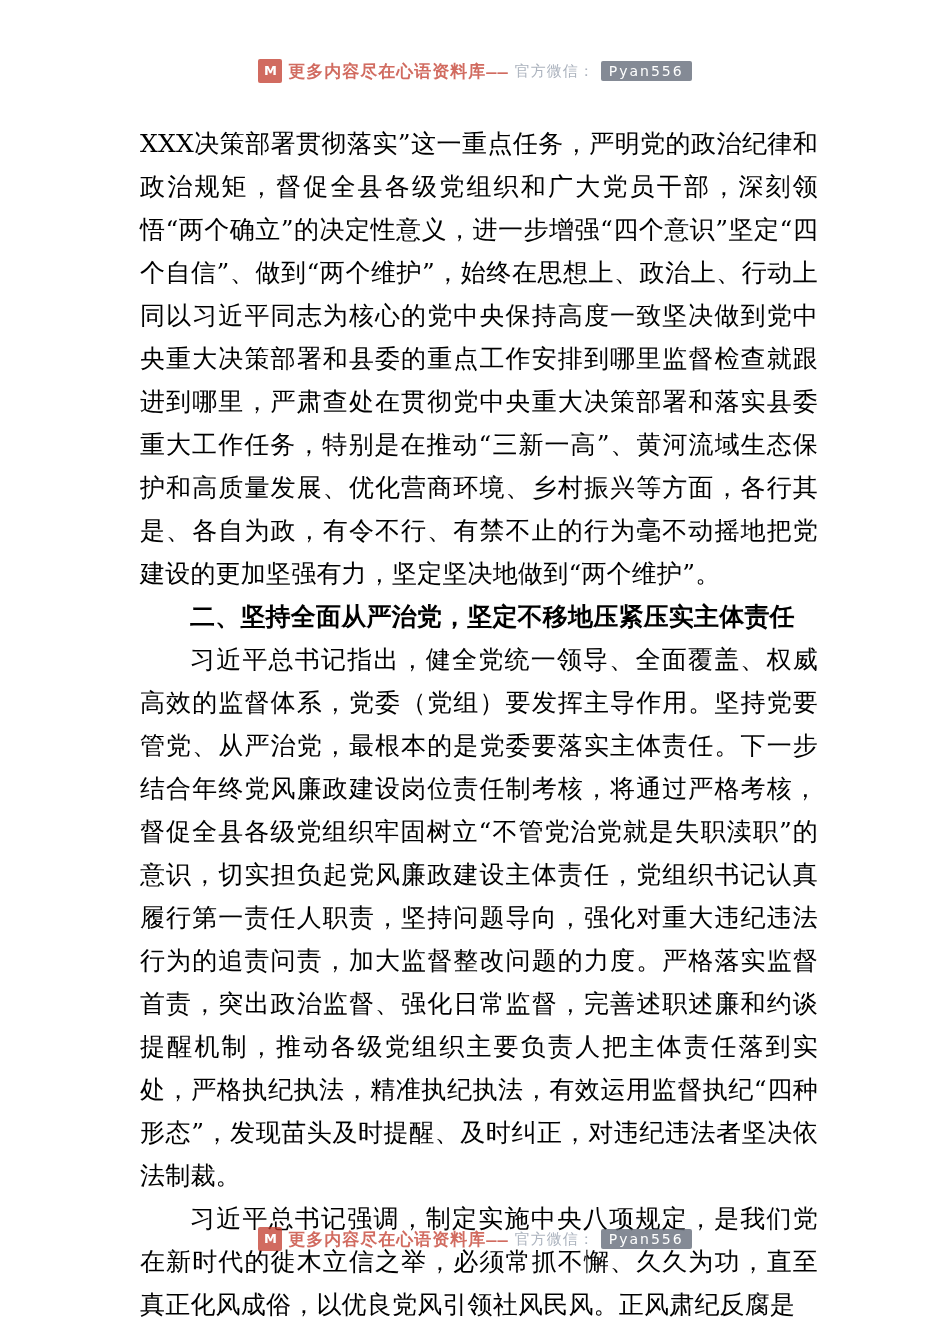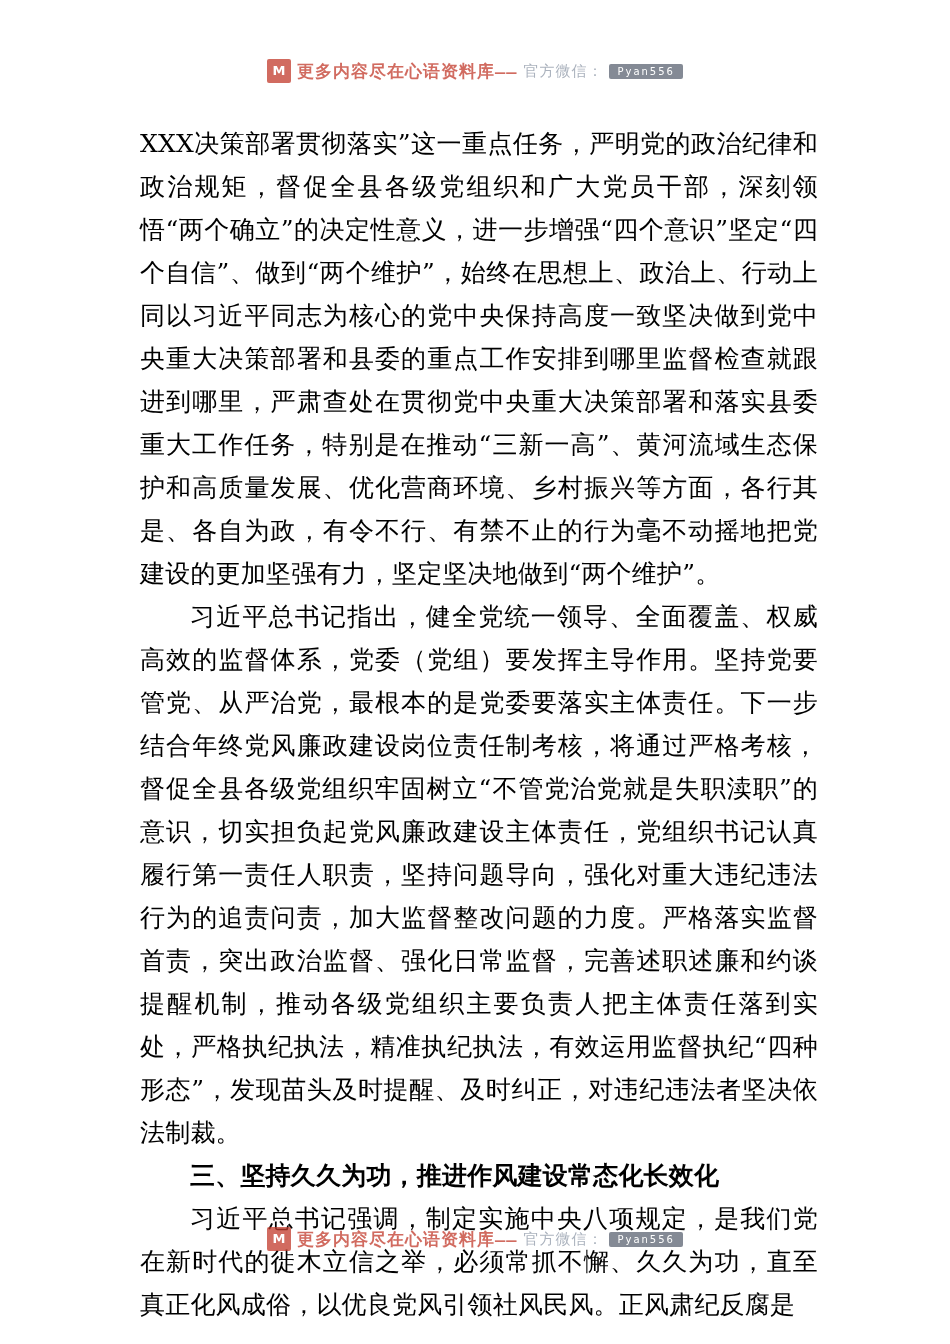--- a/index.html
+++ b/index.html
@@ -74,21 +74,21 @@
   }
   .wm-text2 {
     font-family: "DejaVu Sans", "Liberation Sans", sans-serif;
     font-size: 15px;
     letter-spacing: 1px;
     color: #8f99a8;
     white-space: nowrap;
   }
   .wm-badge {
     font-family: "DejaVu Sans", "Liberation Sans", sans-serif;
-    font-size: 10px;
+    font-size: 14px;
     letter-spacing: 2px;
     color: #ffffff;
     background: #5b6472;
     padding: 2px 8px;
     border-radius: 2px;
     white-space: nowrap;
   }
 
   
   .content {
@@ -127,22 +127,22 @@
       <span class="sq"></span>
       <span class="mk">M</span>
     </span>
     <span class="wm-text">更多内容尽在心语资料库——</span>
     <span class="wm-text2">官方微信：</span>
     <span class="wm-badge">Pyan556</span>
   </div>
 
   <div class="content">
     <p class="body">XXX决策部署贯彻落实”这一重点任务，严明党的政治纪律和政治规矩，督促全县各级党组织和广大党员干部，深刻领悟“两个确立”的决定性意义，进一步增强“四个意识”坚定“四个自信”、做到“两个维护”，始终在思想上、政治上、行动上同以习近平同志为核心的党中央保持高度一致坚决做到党中央重大决策部署和县委的重点工作安排到哪里监督检查就跟进到哪里，严肃查处在贯彻党中央重大决策部署和落实县委重大工作任务，特别是在推动“三新一高”、黄河流域生态保护和高质量发展、优化营商环境、乡村振兴等方面，各行其是、各自为政，有令不行、有禁不止的行为毫不动摇地把党建设的更加坚强有力，坚定坚决地做到“两个维护”。</p>
+    <p class="heading">二、坚持全面从严治党，坚定不移地压紧压实主体责任</p>
     <p class="indent">习近平总书记指出，健全党统一领导、全面覆盖、权威高效的监督体系，党委（党组）要发挥主导作用。坚持党要管党、从严治党，最根本的是党委要落实主体责任。下一步结合年终党风廉政建设岗位责任制考核，将通过严格考核，督促全县各级党组织牢固树立“不管党治党就是失职渎职”的意识，切实担负起党风廉政建设主体责任，党组织书记认真履行第一责任人职责，坚持问题导向，强化对重大违纪违法行为的追责问责，加大监督整改问题的力度。严格落实监督首责，突出政治监督、强化日常监督，完善述职述廉和约谈提醒机制，推动各级党组织主要负责人把主体责任落到实处，严格执纪执法，精准执纪执法，有效运用监督执纪“四种形态”，发现苗头及时提醒、及时纠正，对违纪违法者坚决依法制裁。</p>
-    <p class="heading">三、坚持久久为功，推进作风建设常态化长效化</p>
     <p class="indent">习近平总书记强调，制定实施中央八项规定，是我们党在新时代的徙木立信之举，必须常抓不懈、久久为功，直至真正化风成俗，以优良党风引领社风民风。正风肃纪反腐是</p>
   </div>
 
   <div class="watermark bottom">
     <span class="wm-logo">
       <span class="sq"></span>
       <span class="mk">M</span>
     </span>
     <span class="wm-text">更多内容尽在心语资料库——</span>
     <span class="wm-text2">官方微信：</span>

